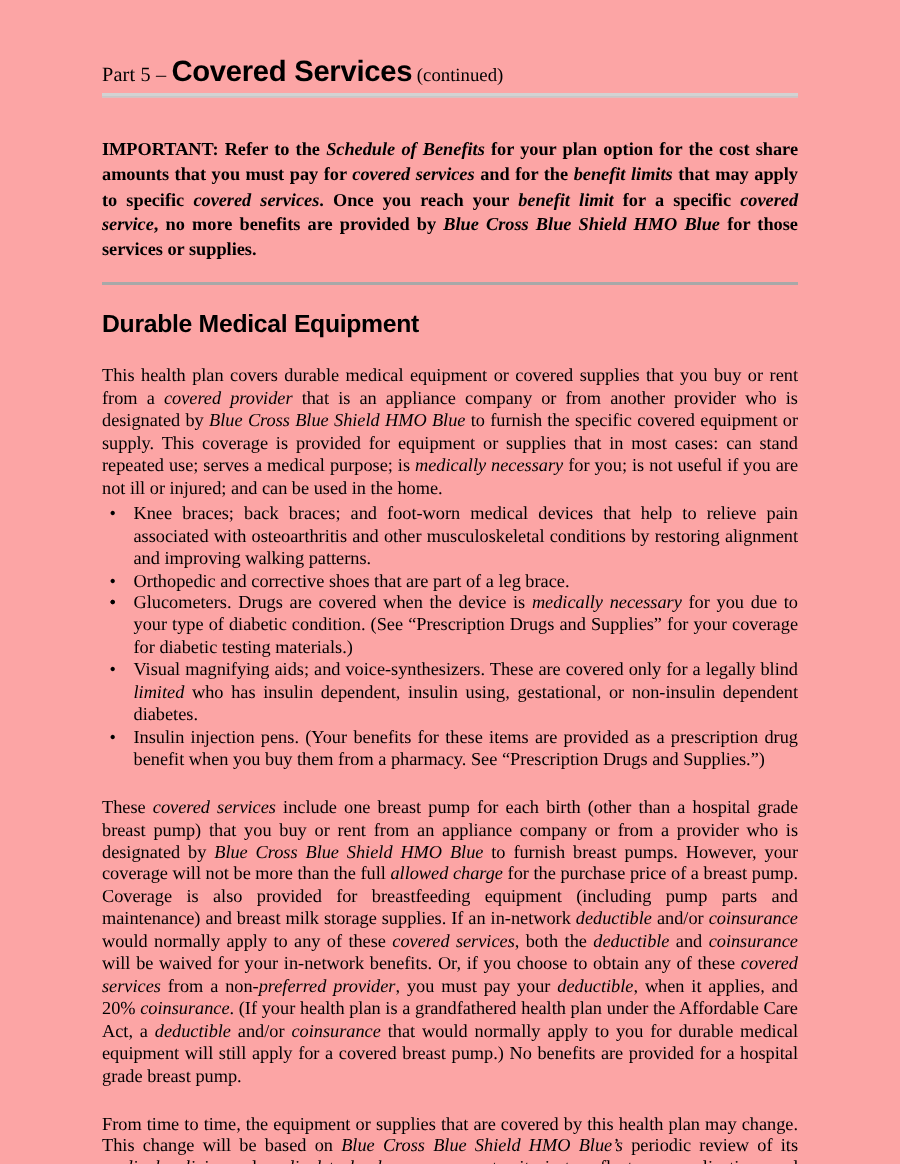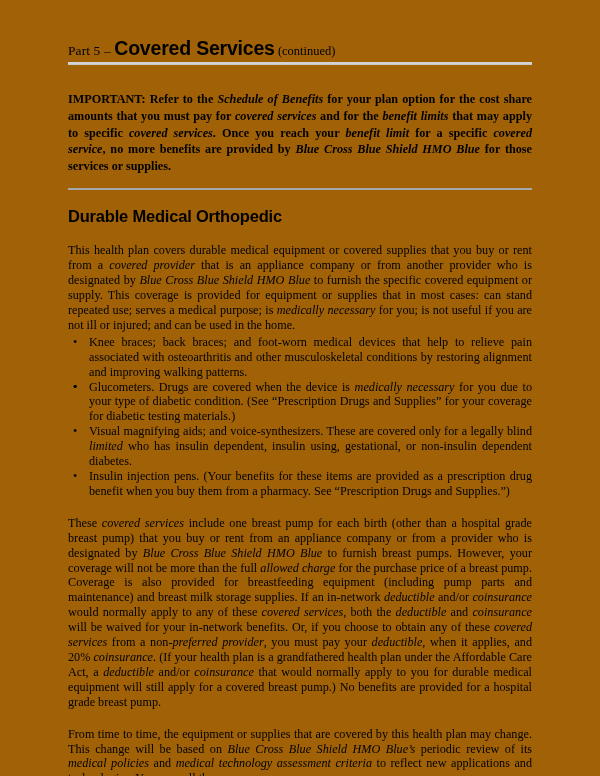--- a/index.html
+++ b/index.html
@@ -11,21 +11,21 @@
     width: 600px;
     height: 776px;
     font-family: "Liberation Serif", "DejaVu Serif", serif;
     color: #000000;
     overflow: hidden;
   }
   .page {
     position: relative;
     width: 600px;
     height: 776px;
-    background: #a16207;
+    background: #fca5a5;
     box-sizing: border-box;
     padding: 0 68px;
   }
 
   
   .doc-header {
     padding-top: 38px;
   }
   .header-line {
     white-space: nowrap;
@@ -147,32 +147,33 @@
       <span class="part-label">Part 5 – </span><span class="header-title">Covered Services</span><span class="header-continued"> (continued)</span>
     </div>
     <div class="header-rule"></div>
   </div>
 
   <div class="important-block">
     <p class="important-text"><span>IMPORTANT: Refer to the </span><i>Schedule of Benefits</i><span> for your plan option for the cost share amounts that you must pay for </span><i>covered services</i><span> and for the </span><i>benefit limits</i><span> that may apply to specific </span><i>covered services</i><span>. Once you reach your </span><i>benefit limit</i><span> for a specific </span><i>covered service</i><span>, no more benefits are provided by </span><i>Blue Cross Blue Shield HMO Blue</i><span> for those services or supplies.</span></p>
     <div class="important-rule"></div>
   </div>
 
-  <h2 class="section-heading">Durable Medical Orthopedic</h2>
+  <h2 class="section-heading">Durable Medical Equipment</h2>
 
   <p class="body-text tight"><span>This health plan covers durable medical equipment or covered supplies that you buy or rent from a </span><i>covered provider</i><span> that is an appliance company or from another provider who is designated by </span><i>Blue Cross Blue Shield HMO Blue</i><span> to furnish the specific covered equipment or supply. This coverage is provided for equipment or supplies that in most cases: can stand repeated use; serves a medical purpose; is </span><i>medically necessary</i><span> for you; is not useful if you are not ill or injured; and can be used in the home.</span></p>
 
 
   <ul class="bullets">
     <li>
       <span class="bullet-dot">•</span>
       <span><span>Knee braces; back braces; and foot-worn medical devices that help to relieve pain associated with osteoarthritis and other musculoskeletal conditions by restoring alignment and improving walking patterns.</span></span>
     </li>
     <li>
       <span class="bullet-dot">•</span>
+      <span><span>Orthopedic and corrective shoes that are part of a leg brace.</span></span>
     </li>
     <li>
       <span class="bullet-dot">•</span>
     </li>
     <li>
       <span class="bullet-dot">•</span>
       <span><span>Glucometers. Drugs are covered when the device is </span><i>medically necessary</i><span> for you due to your type of diabetic condition. (See “Prescription Drugs and Supplies” for your coverage for diabetic testing materials.)</span></span>
     </li>
     <li>
       <span class="bullet-dot">•</span>

